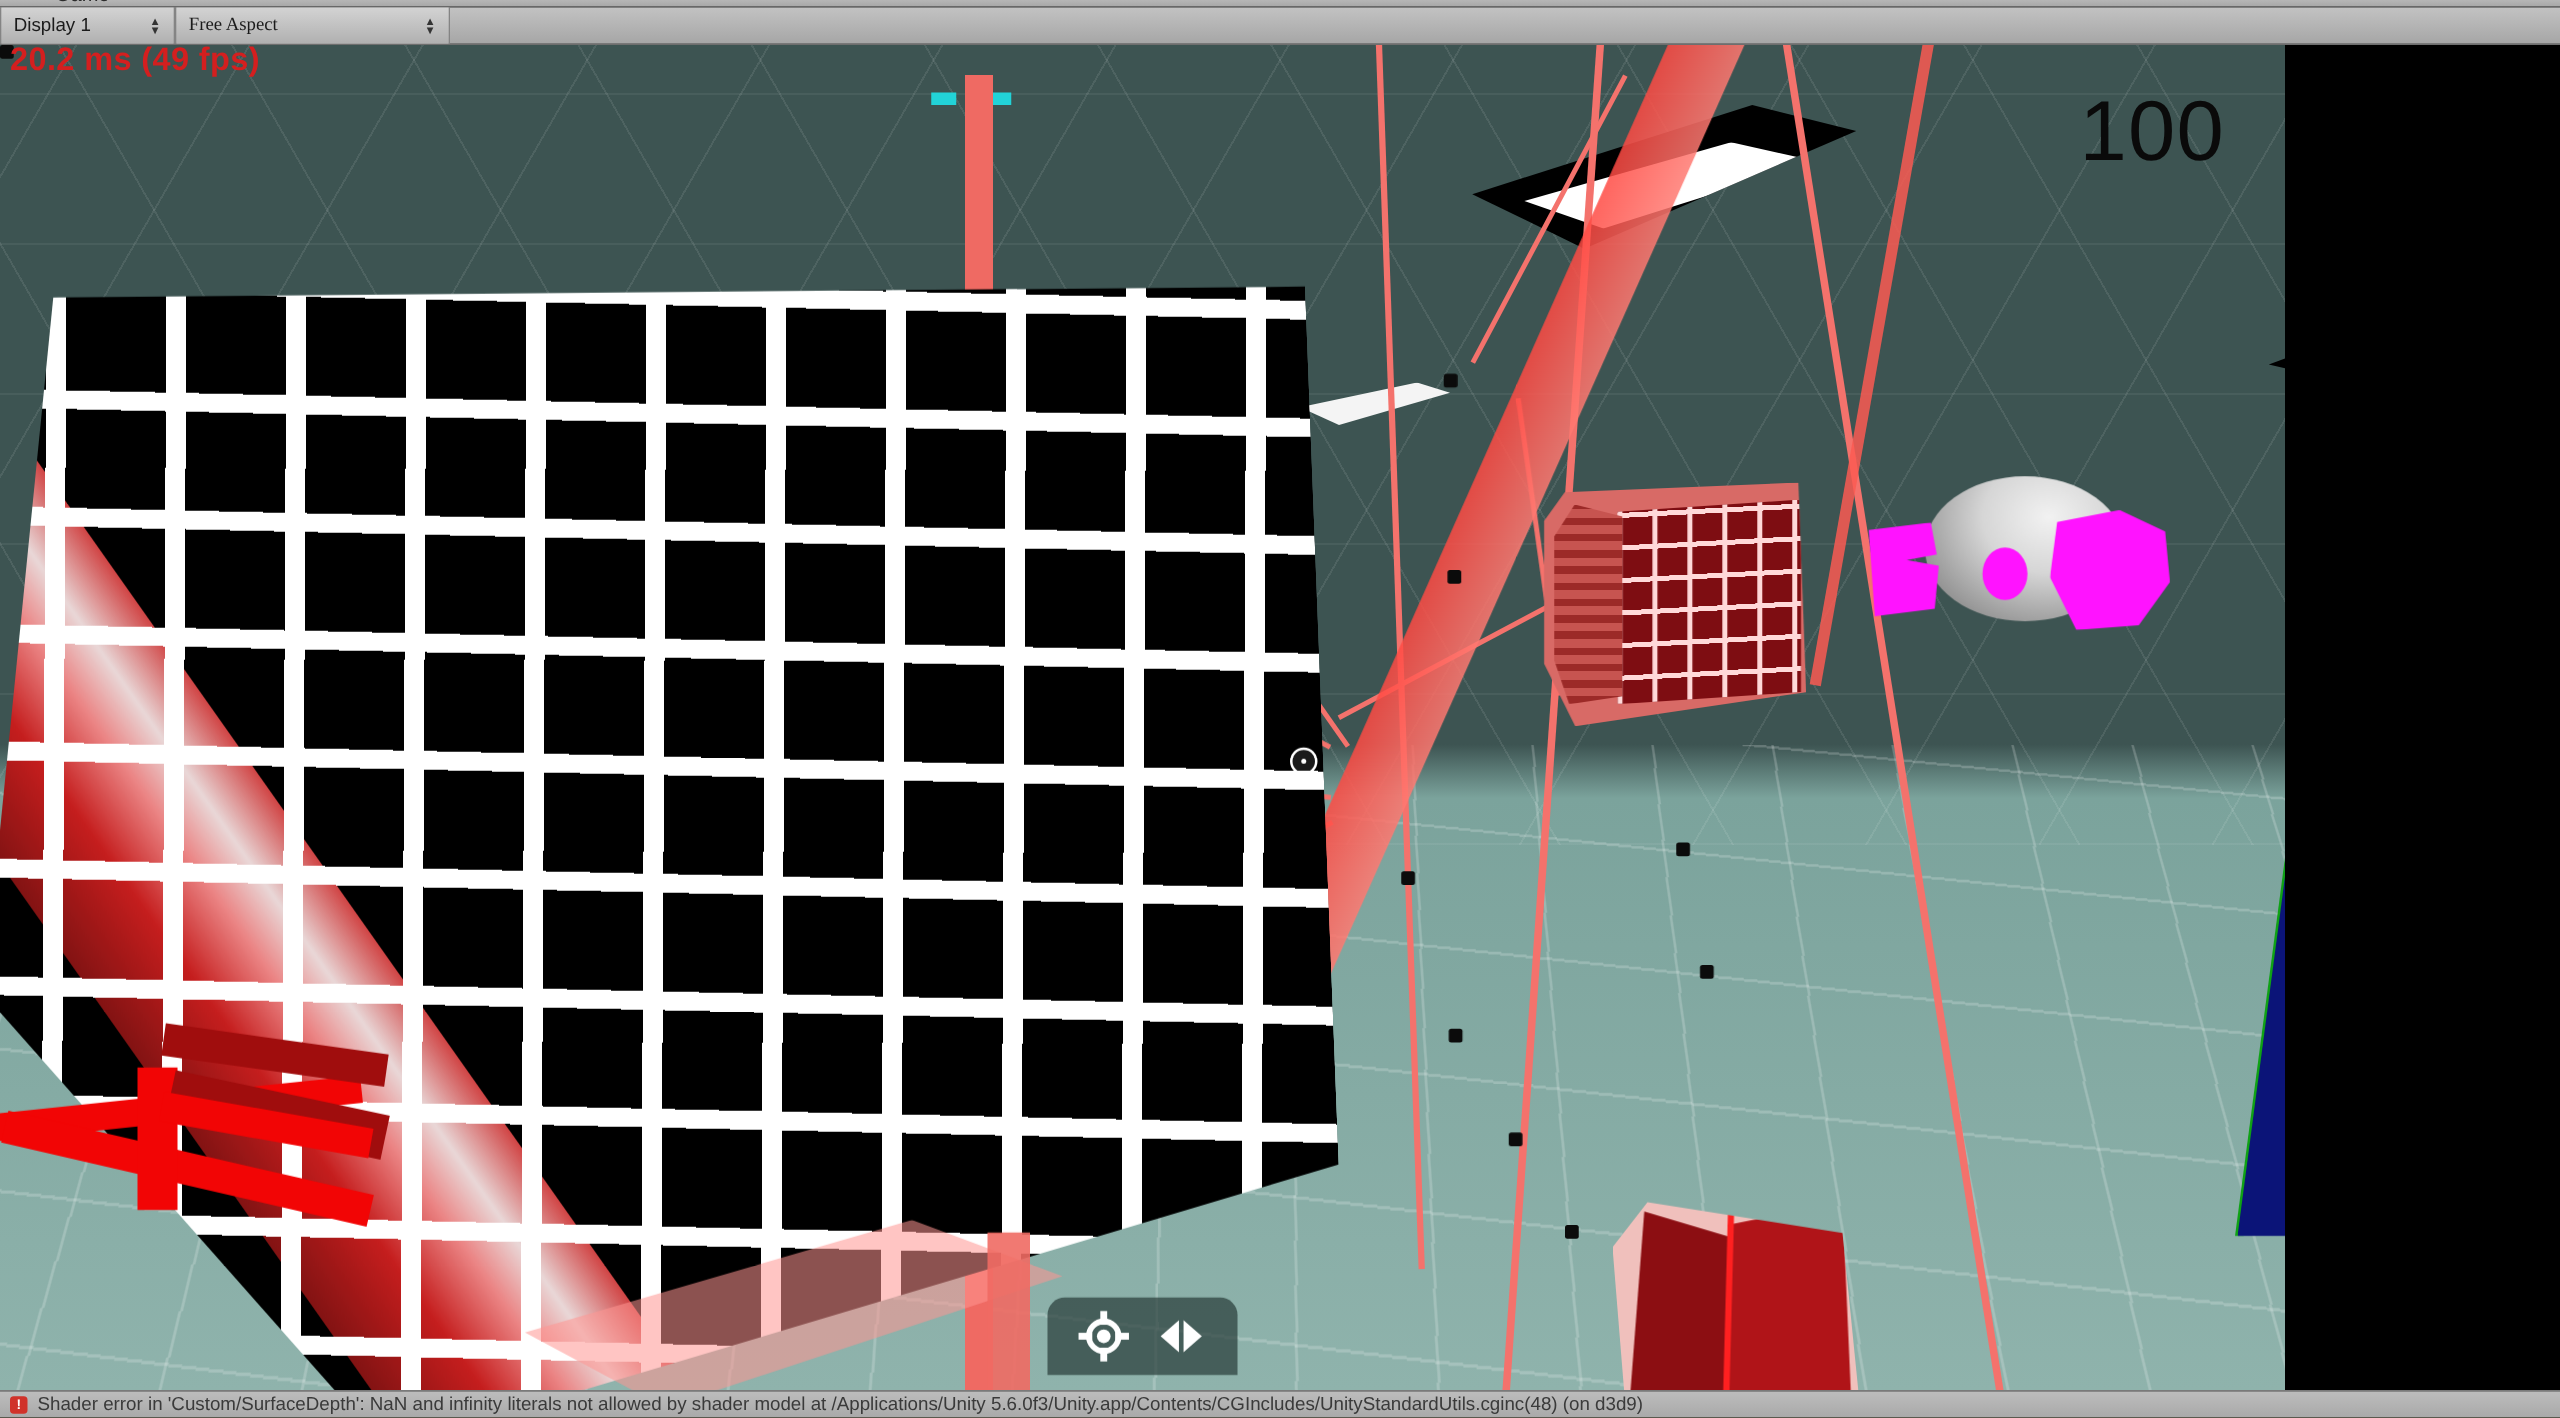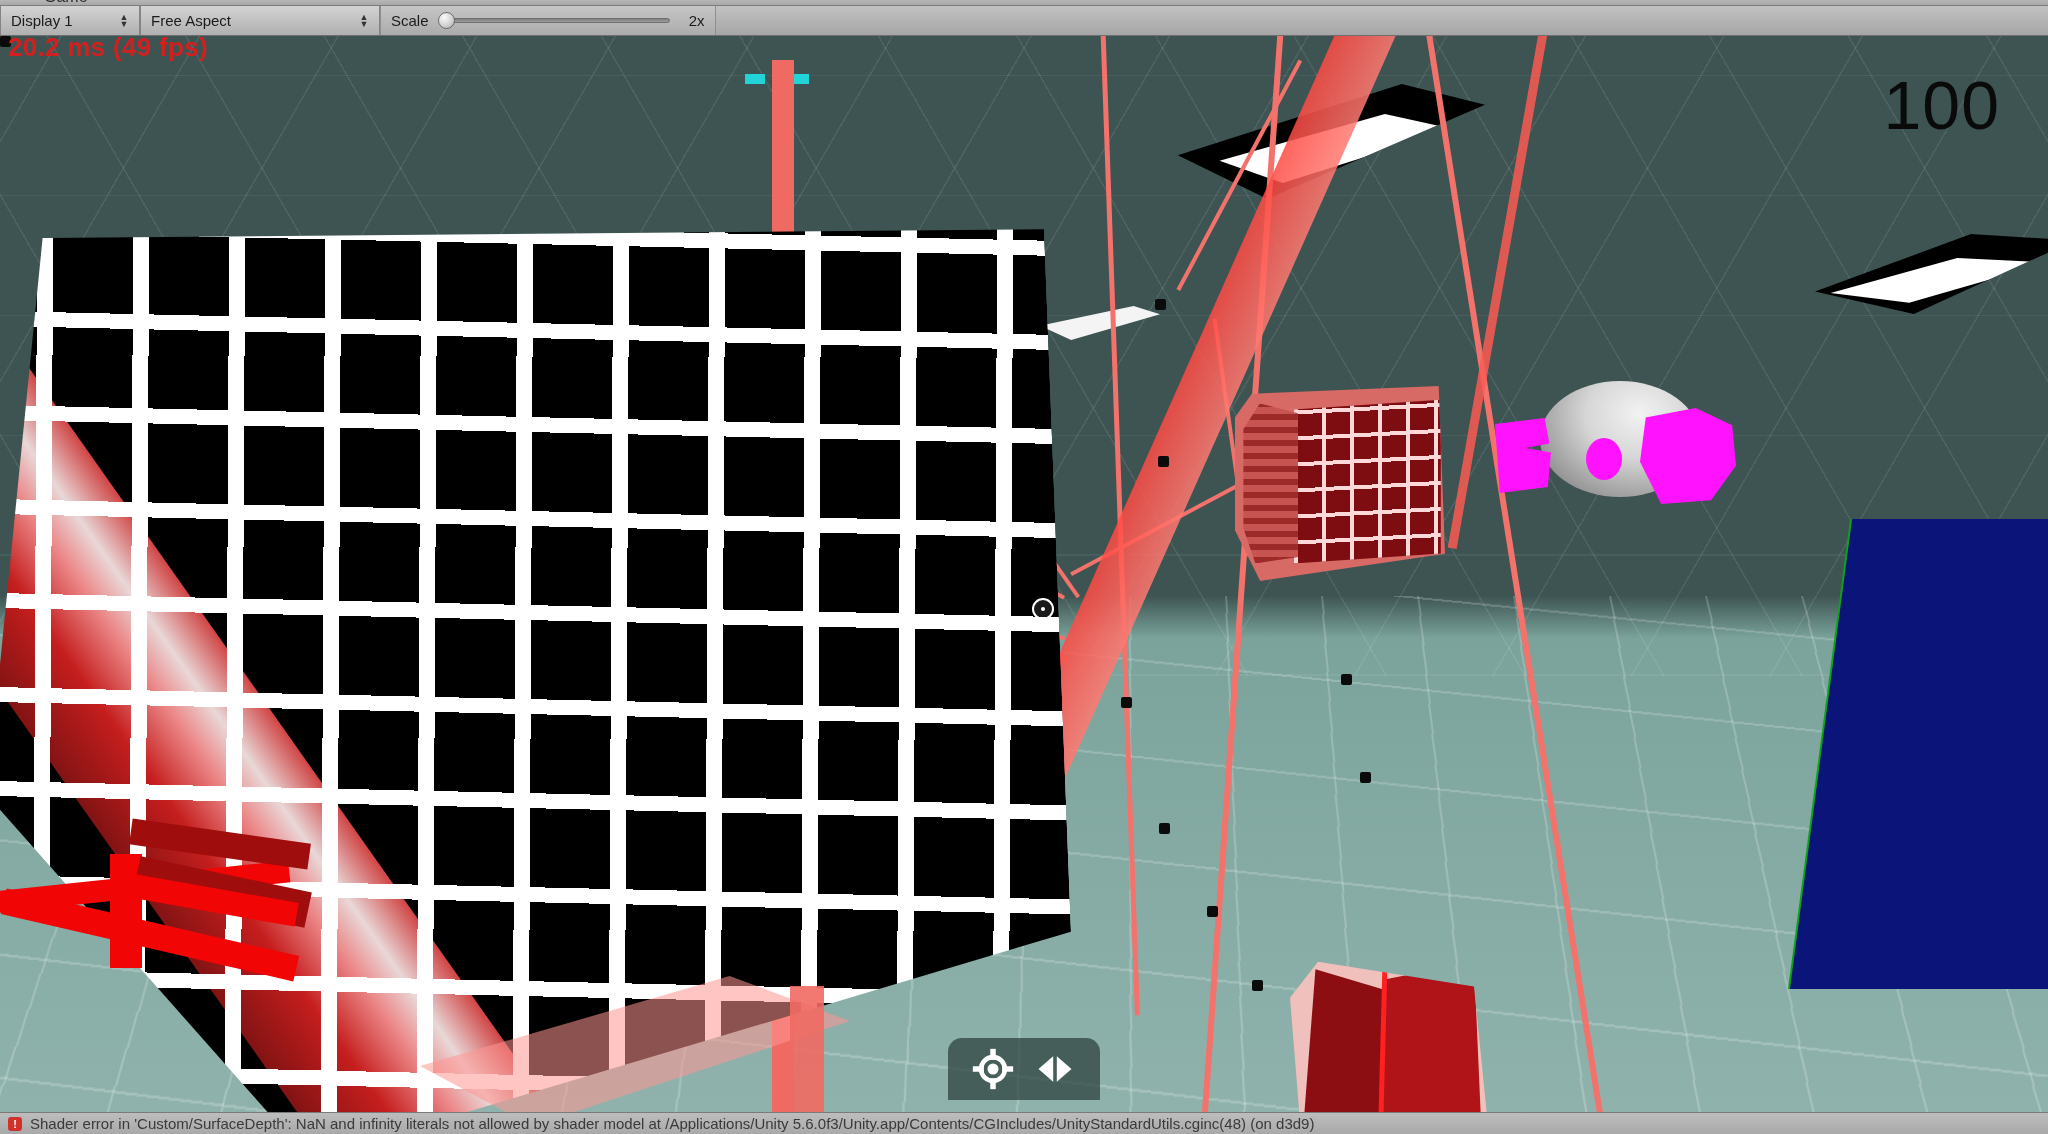--- a/index.html
+++ b/index.html
@@ -30,21 +30,21 @@
 
   .popup{
     position:relative; display:flex; align-items:center;
     background:linear-gradient(#d3d3d3,#b0b0b0);
     border-left:1px solid #848484; border-right:1px solid #848484;
     padding:0 10px; height:100%;
     font-size:15px; color:#1b1b1b; white-space:nowrap;
     cursor:default;
   }
   .popup.w1{ width:140px;justify-content:flex-end; }
-  .popup.w2{ width:240px; }
+  .popup.w2{ width:220px;font-family:Liberation Serif, serif; }
   .popup .pl{ flex:1; }
   .updown{
     display:inline-block; width:10px; line-height:7px; font-size:9px;
     text-align:center; color:#333;
   }
   .updown i{ display:block; font-style:normal; }
 
   .scalebox{
     display:flex; align-items:center; height:100%;
     background:linear-gradient(#c6c6c6,#ababab);
@@ -67,21 +67,21 @@
   .tbbtn{
     display:flex; align-items:center; padding:0 12px; height:100%;
     background:linear-gradient(#c6c6c6,#a9a9a9);
     border-left:1px solid #8a8a8a;
     font-size:15px; color:#1b1b1b; white-space:nowrap; cursor:default;
   }
   .tbbtn:last-child{ border-right:1px solid #8a8a8a; }
 
   
   .viewport{
-    position:absolute; left:0; top:36px; width:2048px; height:1076px;
+    position:absolute; left:0; top:36px; width:1828px; height:1076px;
     overflow:hidden; background:#fef9c3;
   }
   .layer{ position:absolute; inset:0; }
 
   
   .env{
     background:
       linear-gradient(180deg,#3d5452 0%,#3d5452 52%,#7ba39c 56%,#8fb3ac 100%);
   }
   
@@ -280,28 +280,20 @@
       </div>
 
       <div class="popup w2">
         <span class="pl">Free Aspect</span>
         <span class="updown">
             <i>▲</i>
             <i>▼</i>
           </span>
       </div>
 
-      <div class="scalebox">
-        <span>Scale</span>
-        <div class="slider">
-          <div class="track"></div>
-          <div class="knob"></div>
-        </div>
-        <span class="scale-val">2x</span>
-      </div>
     </div>
 
   </div>
 
   <div class="viewport">
 
     <div class="layer env"></div>
     <div class="shape tri-tex" style="left:0;top:0;width:2048px;"></div>
     <div class="floor-grid"></div>
 

